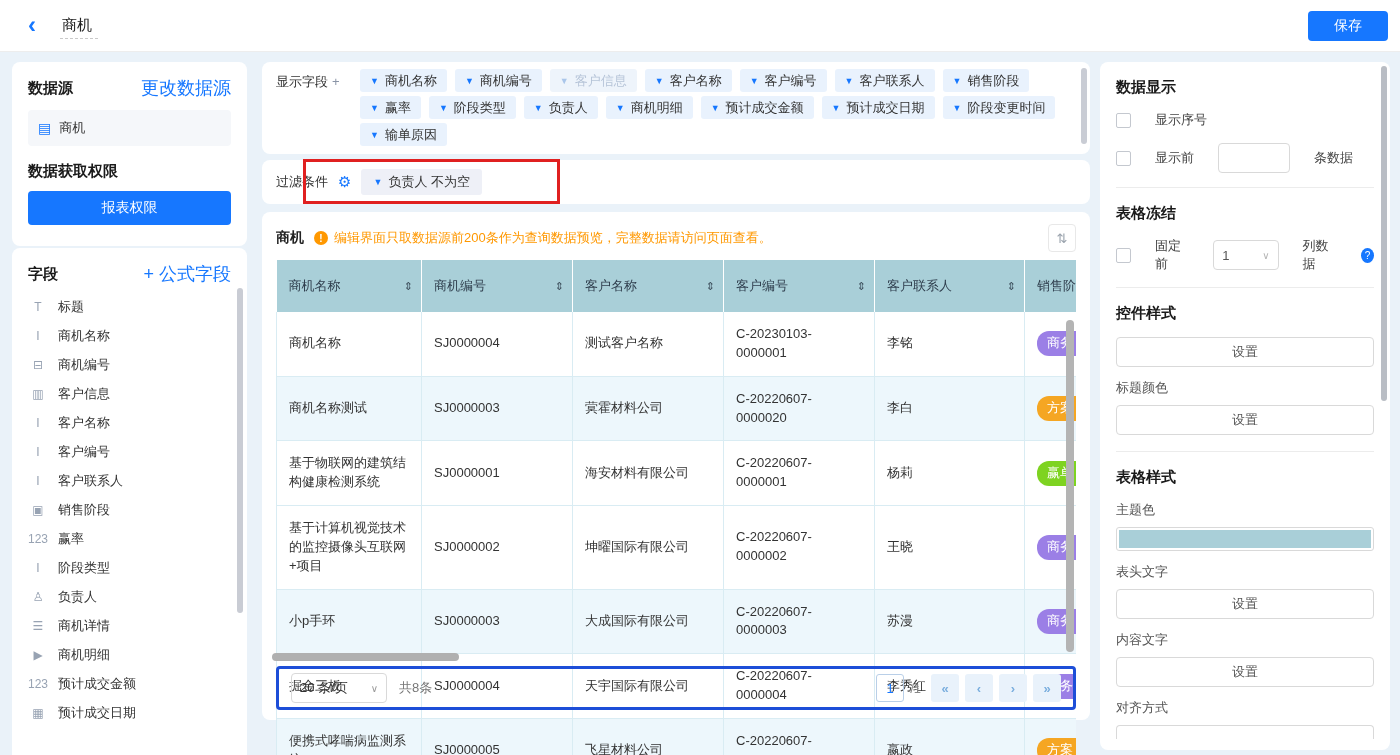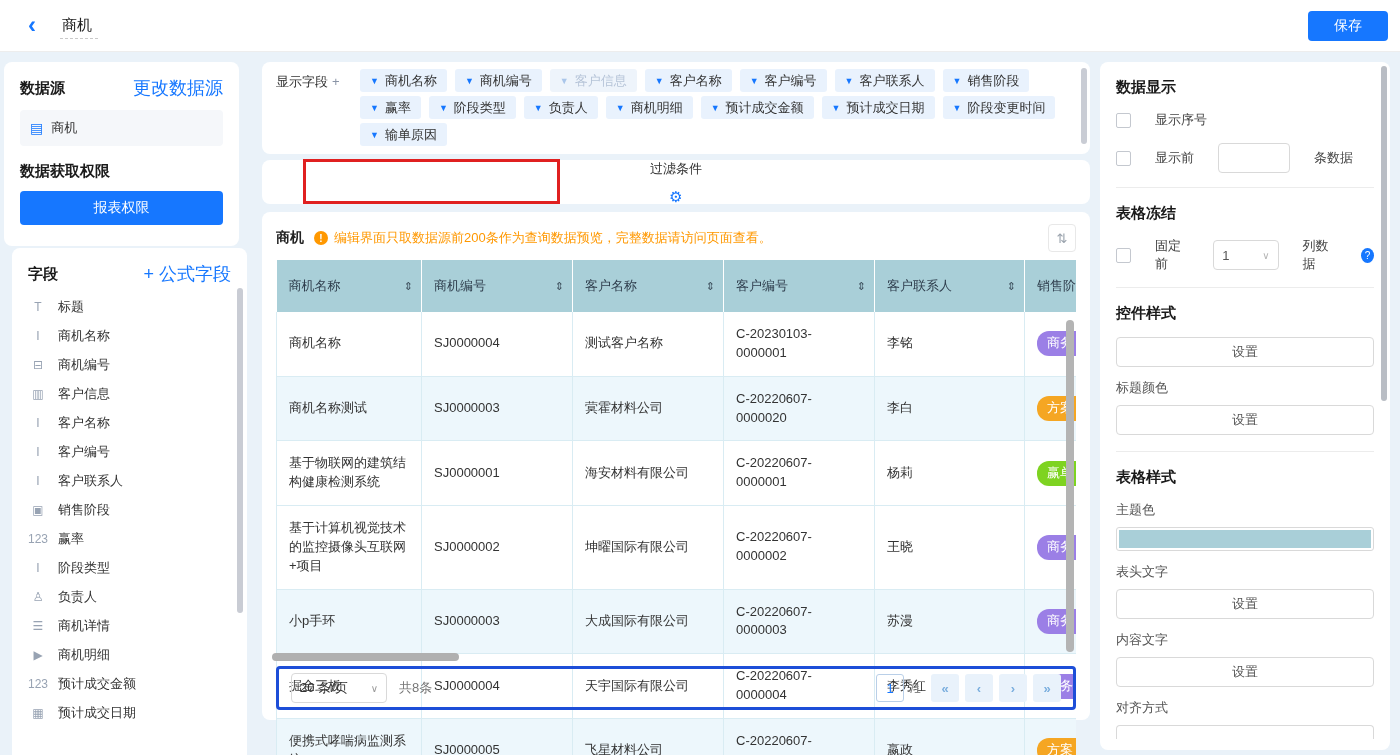--- a/index.html
+++ b/index.html
@@ -12,21 +12,21 @@
   .topbar { position:absolute; left:0; top:0; width:1400px; height:52px; background:#fff;
     border-bottom:1px solid #ededed; z-index:5; }
   .back { position:absolute; left:28px; top:12px; color:#1677ff; font-size:24px; font-weight:bold;
     cursor:pointer; line-height:26px; }
   .page-title { position:absolute; left:60px; top:16px; font-size:15px; color:#222;
     border-bottom:1px dashed #c9c9c9; padding:0 6px 3px 2px; }
   .save-btn { position:absolute; right:12px; top:11px; width:80px; height:30px; background:#1677ff;
     color:#fff; border:none; border-radius:4px; font-size:14px; cursor:pointer; }
 
   
-  .card-ds { left:4px; top:62px; width:235px; height:184px; padding:14px 16px; }
+  .card-ds { left:12px; top:62px; width:235px; height:184px; padding:14px 16px; }
   .sec-head { font-size:15px; font-weight:bold; color:#1a1a1a; }
   .row-between { display:flex; justify-content:space-between; align-items:center; }
   .link { color:#1677ff; cursor:pointer; font-size:18px; }
   .ds-item { margin-top:10px; height:36px; background:#f5f7fa; border-radius:4px; display:flex;
     align-items:center; padding:0 10px; gap:8px; }
   .ds-icon { color:#1677ff; font-size:14px; }
   .perm-head { margin-top:16px; }
   .perm-btn { margin-top:10px; width:100%; height:34px; background:#1677ff; color:#fff; border:none;
     border-radius:4px; font-size:14px; cursor:pointer; }
 
@@ -42,21 +42,21 @@
   .display-label { flex:0 0 84px; padding-top:4px; color:#333; }
   .plus { color:#8a94a6; margin-left:4px; cursor:pointer; }
   .chip-wrap { flex:1; max-width:700px; display:flex; flex-wrap:wrap; gap:4px 8px; }
   .chip { height:23px; background:#e9f2fd; border-radius:3px; display:inline-flex; align-items:center;
     gap:6px; padding:0 10px; cursor:pointer; white-space:nowrap; }
   .chip .caret { color:#1677ff; font-size:9px; }
   .chip.disabled { background:#eef4fb; color:#b6c4d8; }
   .chip.disabled .caret { color:#aac6ea; }
 
   .card-filter { left:262px; top:160px; width:828px; height:44px; padding:0 14px; display:flex;
-    align-items:center; gap:10px;flex-direction:column; }
+    align-items:center; gap:10px; }
   .gear { color:#1677ff; font-size:15px; cursor:pointer; }
   .filter-chip { height:26px; background:#eef0f7; border-radius:3px; display:inline-flex;
     align-items:center; gap:6px; padding:0 12px; cursor:pointer; }
   .filter-chip .caret { color:#1677ff; font-size:9px; }
   .red-box { position:absolute; left:303px; top:159px; width:257px; height:45px;
     border:3px solid #e02020; z-index:9; pointer-events:none; }
 
   
   .card-table { left:262px; top:212px; width:828px; height:508px; padding:12px 14px; }
   .tbl-head-row { display:flex; align-items:center; gap:10px; height:28px; }

